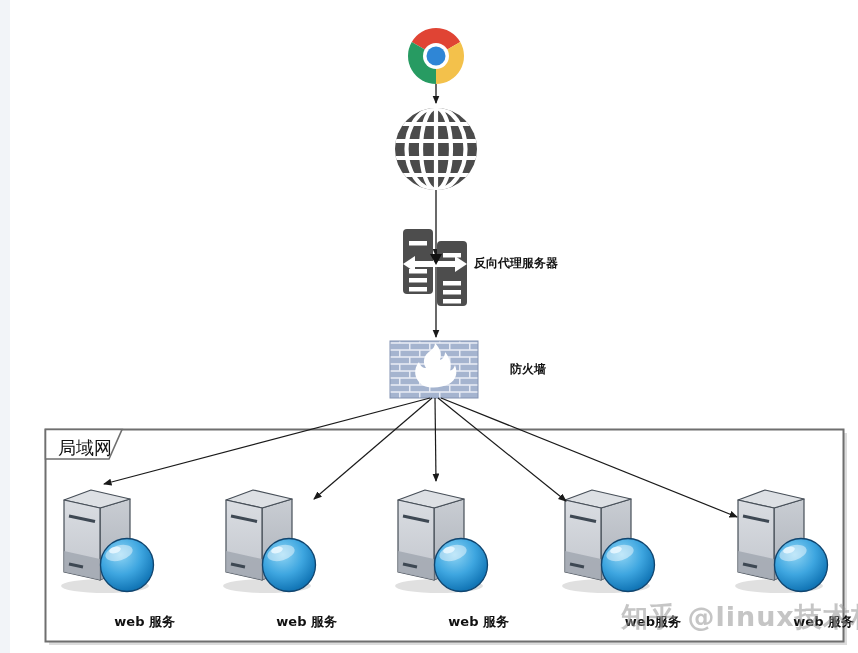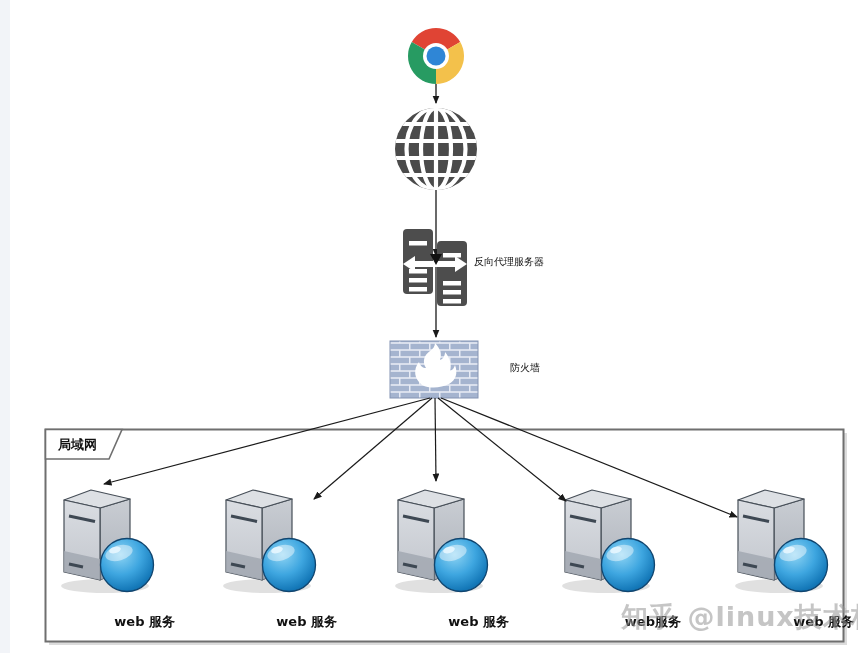--- a/index.html
+++ b/index.html
@@ -8,22 +8,22 @@
     overflow:hidden;font-family:"DejaVu Sans","Liberation Sans",sans-serif;
   }
   .left-strip{
     position:absolute;left:0;top:0;width:10px;height:653px;background:#f2f4f8;
   }
   svg.diagram{position:absolute;left:0;top:0;}
   .lbl{
     position:absolute;color:#111;white-space:nowrap;
     font-family:"DejaVu Sans","Liberation Sans",sans-serif;
   }
-  .node-lbl{font-size:10px;font-weight:400;}
-  .lan-lbl{font-size:13px;font-weight:700;}
+  .node-lbl{font-size:12px;font-weight:700;}
+  .lan-lbl{font-size:18px;font-weight:400;}
   .srv-lbl{
     font-size:13px;font-weight:700;width:140px;text-align:right;
     transform:translateX(-50%);
   }
   .watermark{
     position:absolute;left:621px;top:599px;
     font-size:27px;font-weight:700;letter-spacing:1px;
     color:rgba(150,150,150,0.55);white-space:nowrap;z-index:5;
   }
 </style>

